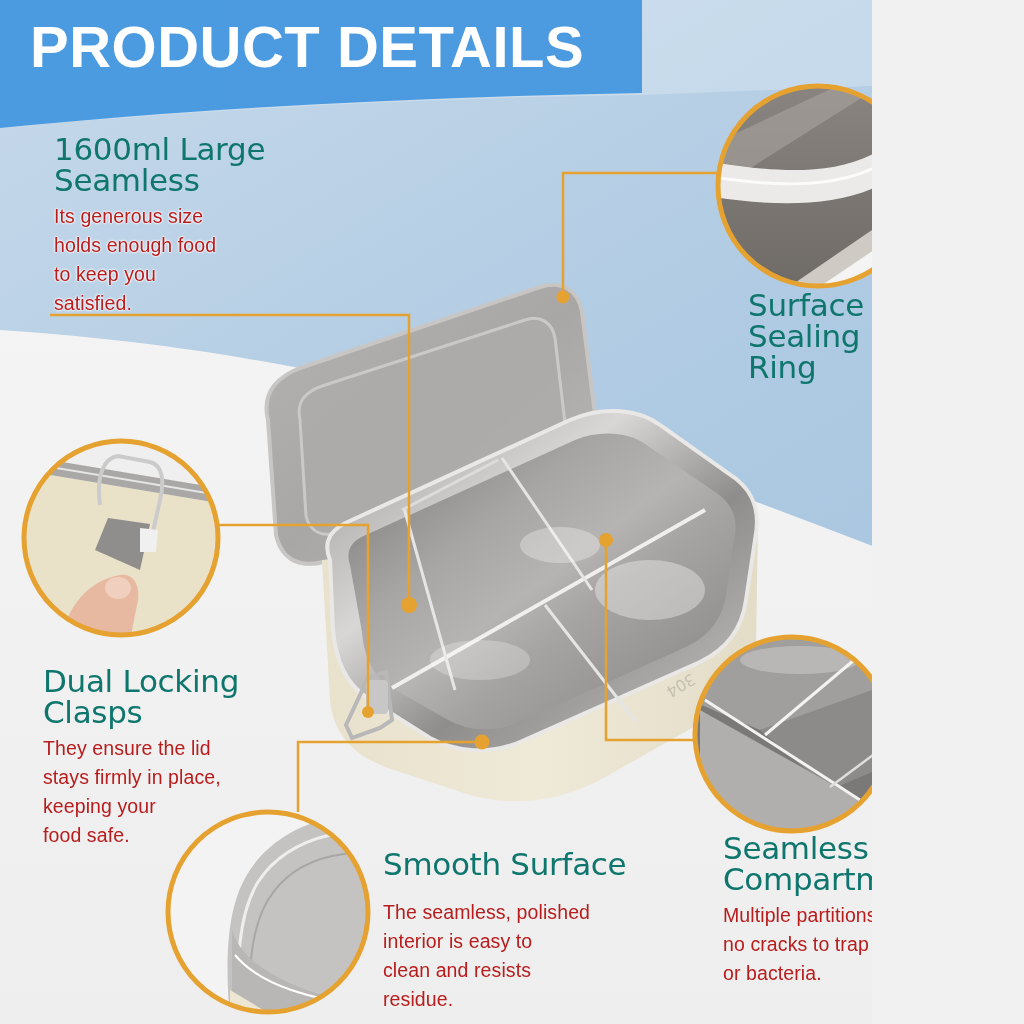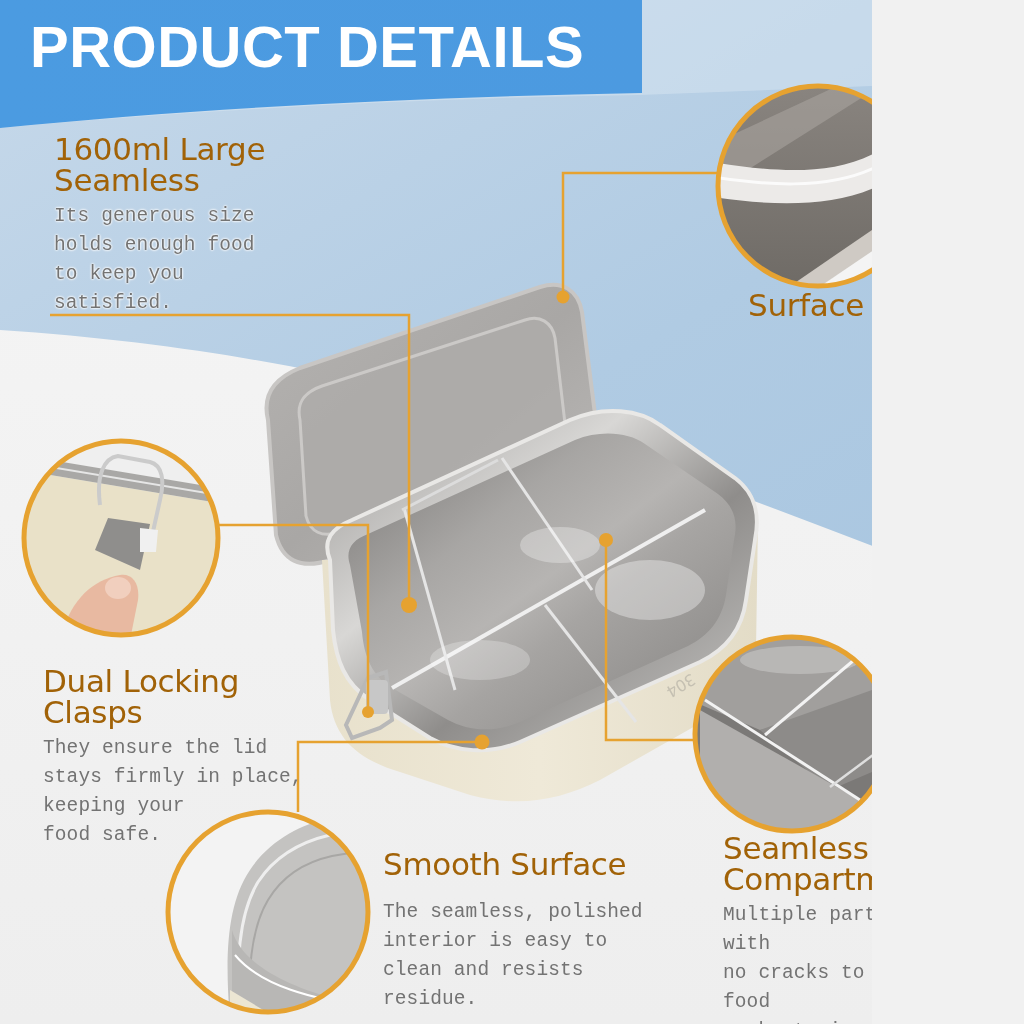--- a/index.html
+++ b/index.html
@@ -5,22 +5,22 @@
   html, body { margin:0; padding:0; }
   body { width:1024px; height:1024px; overflow:hidden; position:relative;
          font-family:"DejaVu Sans","Liberation Sans",sans-serif; background:#f1f1f1; }
   #stage { position:absolute; inset:0; width:872px; height:1024px; overflow:hidden; }
   .bg-svg { position:absolute; left:0; top:0; }
   .banner-title { position:absolute; left:30px; top:18px; margin:0;
        font-family:"Liberation Sans",sans-serif; font-weight:bold; font-size:58px;
        letter-spacing:0.5px; color:#ffffff; line-height:1; transform:scaleX(1.0); white-space:nowrap; }
   .feature { position:absolute; }
   .feature h2 { margin:0; font-family:"DejaVu Sans",sans-serif; font-weight:normal;
-       color:#a16207; font-size:31px; line-height:31px; letter-spacing:-0.3px; }
-  .feature p { margin:6px 0 0 0; font-family:Liberation Mono, monospace; color:#737373;
+       color:#0f766e; font-size:31px; line-height:31px; letter-spacing:-0.3px; }
+  .feature p { margin:6px 0 0 0; font-family:Liberation Sans, sans-serif; color:#b91c1c;
        font-size:19.5px; line-height:29px; letter-spacing:0.1px; white-space:pre-line; }
   .halo p { text-shadow: 0 0 2px #fff, 0 0 2px #fff, 0 0 3px #fff; }
   .svg-layer { position:absolute; left:0; top:0; pointer-events:none; }
 </style>
 </head>
 <body>
 
 <div id="stage">
 
   <svg class="bg-svg" width="1024" height="1024" viewBox="0 0 1024 1024">
@@ -201,20 +201,21 @@
     </h2>
     <p>Its generous size
 holds enough food
 to keep you
 satisfied.</p>
   </div>
 
   <div class="feature halo" style="left:748px; top:290px;">
     <h2>
       <span>Surface</span><br>
+      <span>Sealing Ring</span>
     </h2>
   </div>
 
   <div class="feature" style="left:43px; top:666px;">
     <h2>
       <span>Dual Locking</span><br>
       <span>Clasps</span>
     </h2>
     <p>They ensure the lid
 stays firmly in place,

